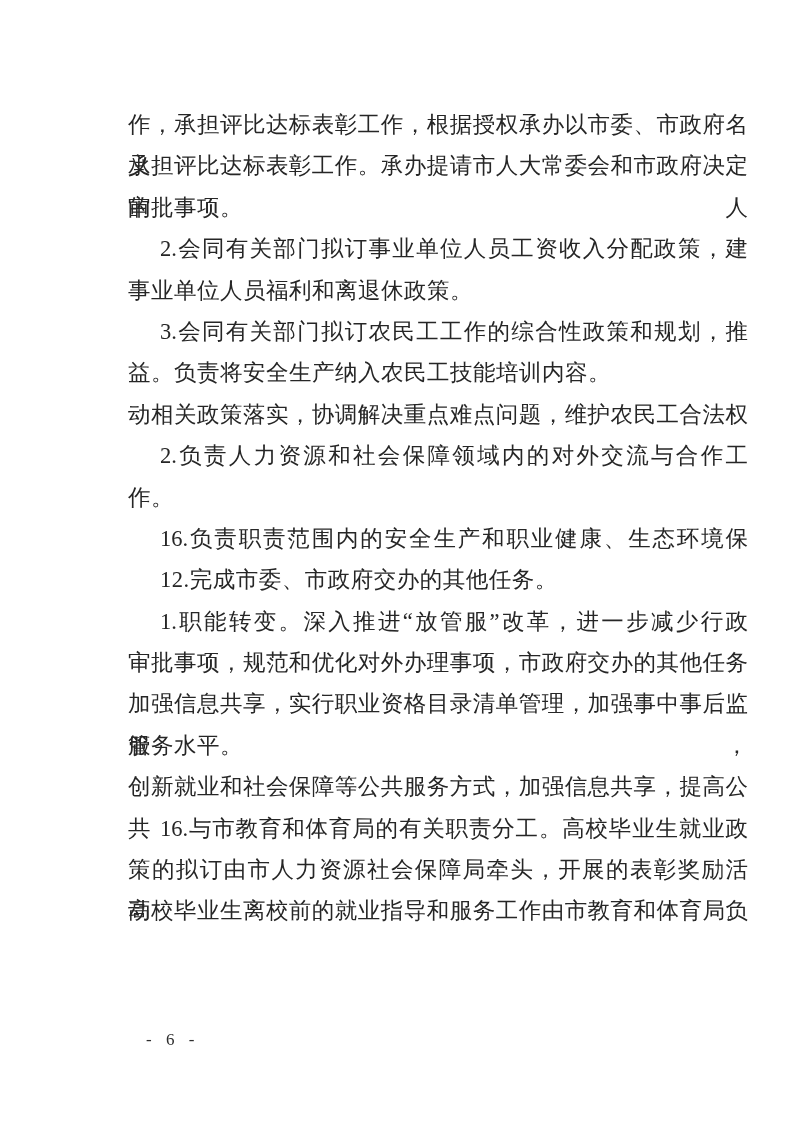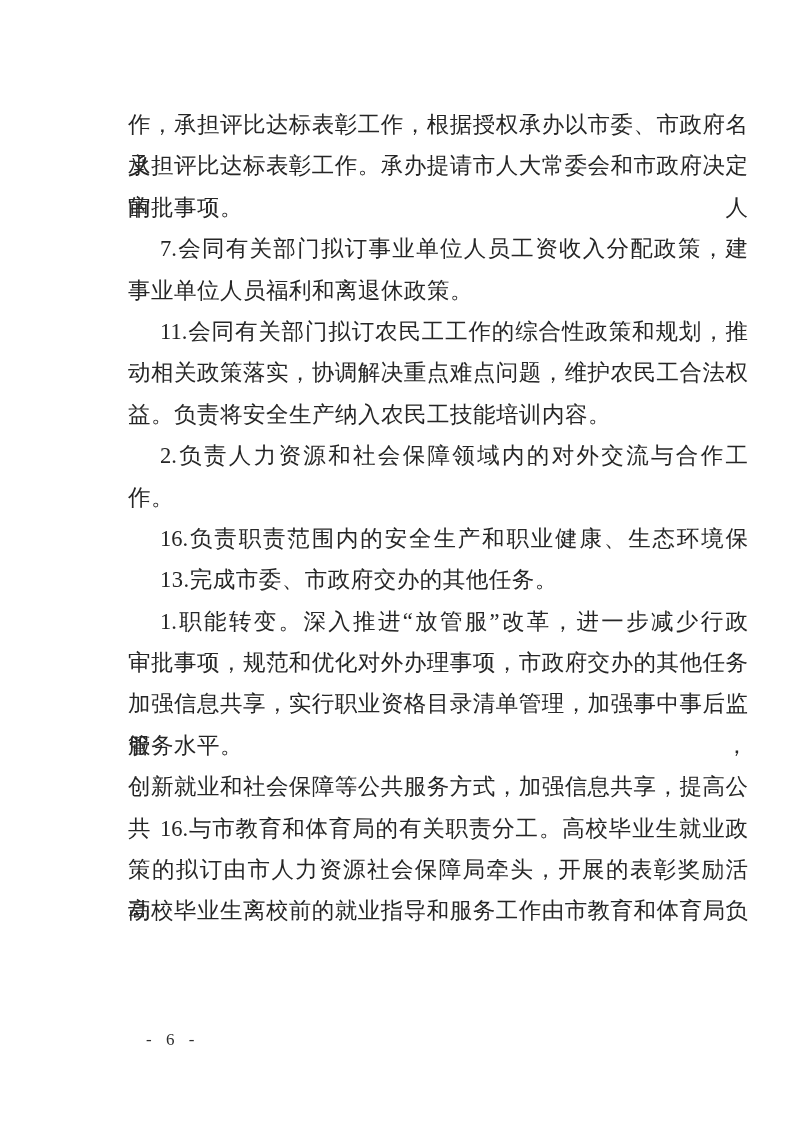--- a/index.html
+++ b/index.html
@@ -60,37 +60,37 @@
 <body style="background: rgb(255, 255, 255);">
 
 <div class="doc-page">
   <div class="text-body" style="color: rgb(38, 38, 38);">
       <div class="paragraph">
         <div class="line fill">作，承担评比达标表彰工作，根据授权承办以市委、市政府名义</div>
         <div class="line fill">承担评比达标表彰工作。承办提请市人大常委会和市政府决定的人</div>
         <div class="line">审批事项。</div>
       </div>
       <div class="paragraph">
-        <div class="line indent fill">7.会同有关部门拟订事业单位人员工资收入分配政策，建</div>
+        <div class="line indent fill">2.会同有关部门拟订事业单位人员工资收入分配政策，建</div>
         <div class="line">事业单位人员福利和离退休政策。</div>
       </div>
       <div class="paragraph">
-        <div class="line indent fill">11.会同有关部门拟订农民工工作的综合性政策和规划，推</div>
+        <div class="line indent fill">3.会同有关部门拟订农民工工作的综合性政策和规划，推</div>
+        <div class="line">益。负责将安全生产纳入农民工技能培训内容。</div>
         <div class="line fill">动相关政策落实，协调解决重点难点问题，维护农民工合法权</div>
-        <div class="line">益。负责将安全生产纳入农民工技能培训内容。</div>
       </div>
       <div class="paragraph">
         <div class="line indent fill">2.负责人力资源和社会保障领域内的对外交流与合作工</div>
         <div class="line">作。</div>
       </div>
       <div class="paragraph">
         <div class="line indent fill">16.负责职责范围内的安全生产和职业健康、生态环境保</div>
       </div>
       <div class="paragraph">
-        <div class="line indent">13.完成市委、市政府交办的其他任务。</div>
+        <div class="line indent">12.完成市委、市政府交办的其他任务。</div>
       </div>
       <div class="paragraph">
         <div class="line indent fill">1.职能转变。深入推进“放管服”改革，进一步减少行政</div>
         <div class="line fill">审批事项，规范和优化对外办理事项，市政府交办的其他任务</div>
         <div class="line fill">加强信息共享，实行职业资格目录清单管理，加强事中事后监管，</div>
         <div class="line">服务水平。</div>
         <div class="line fill">创新就业和社会保障等公共服务方式，加强信息共享，提高公共</div>
       </div>
       <div class="paragraph">
         <div class="line indent fill">16.与市教育和体育局的有关职责分工。高校毕业生就业政</div>

